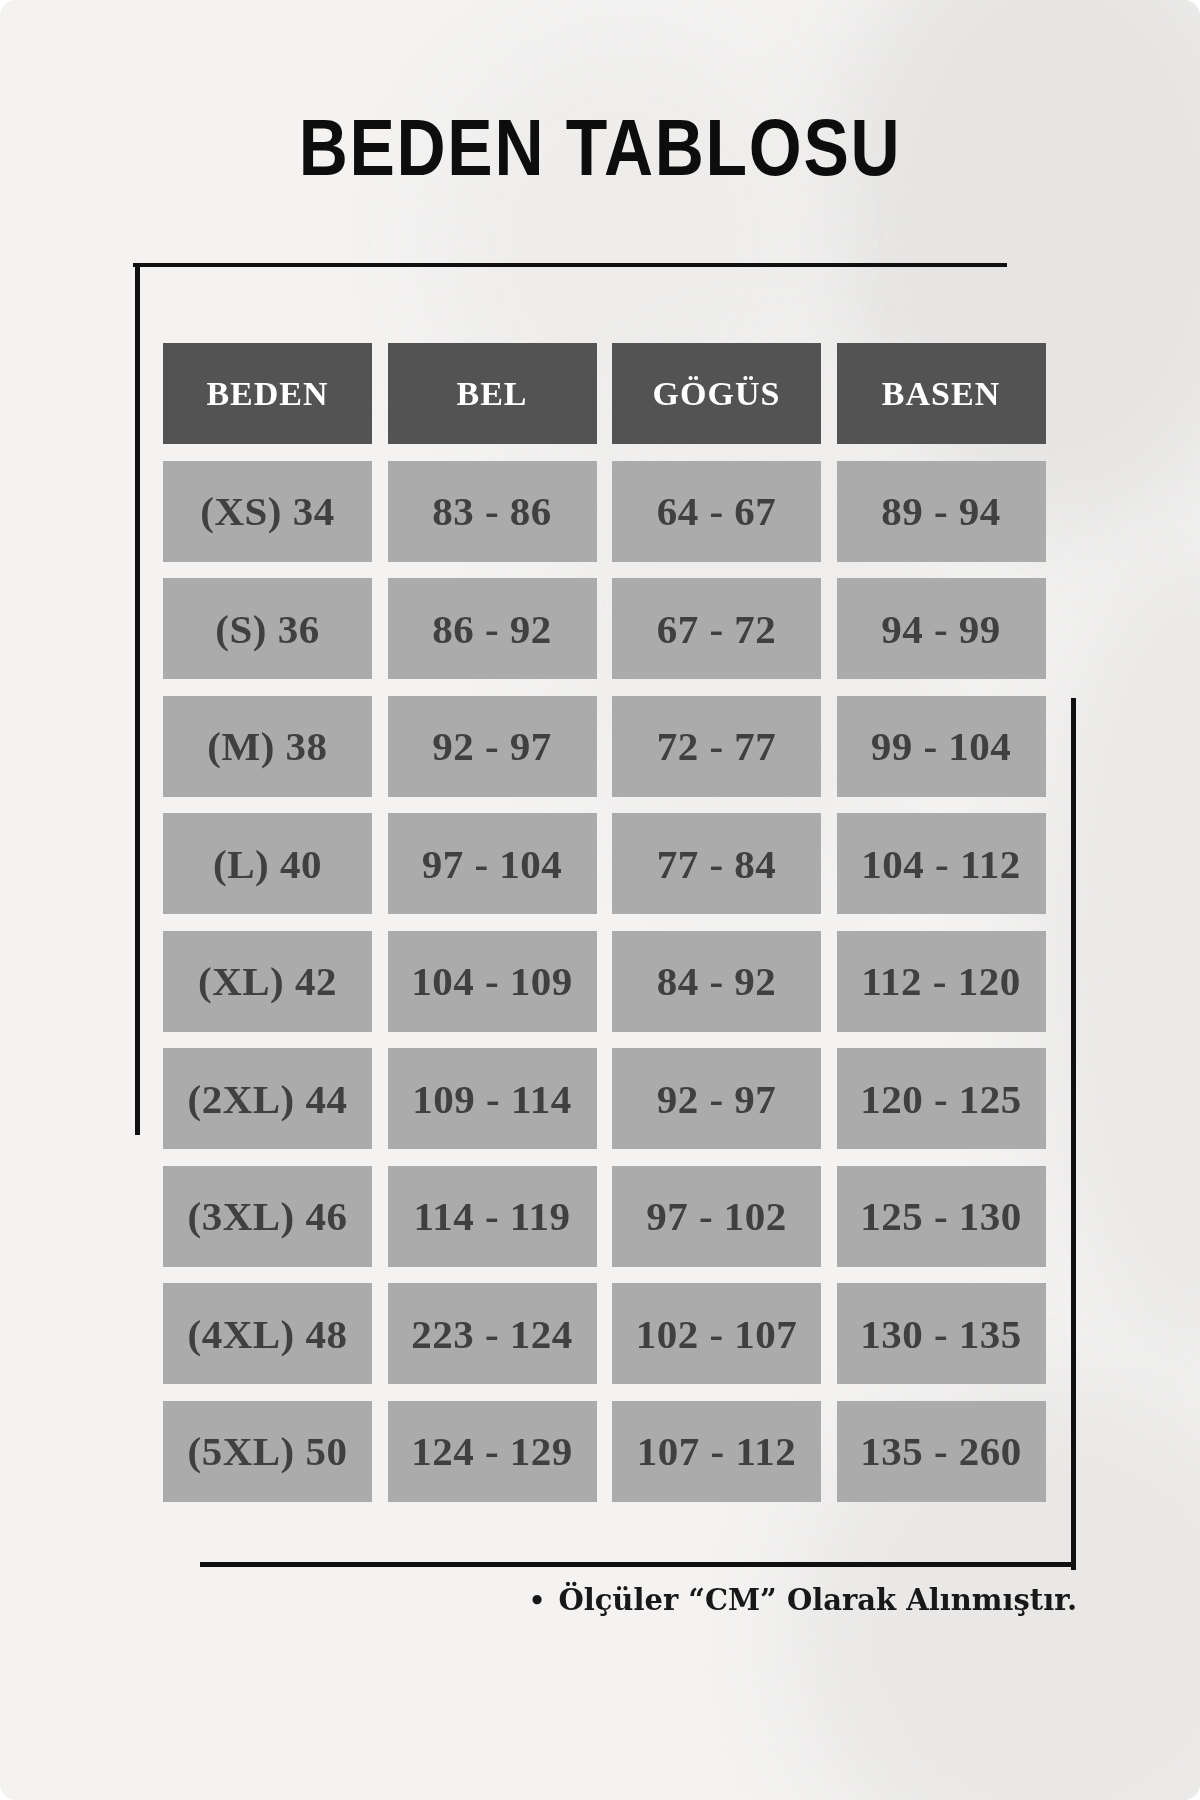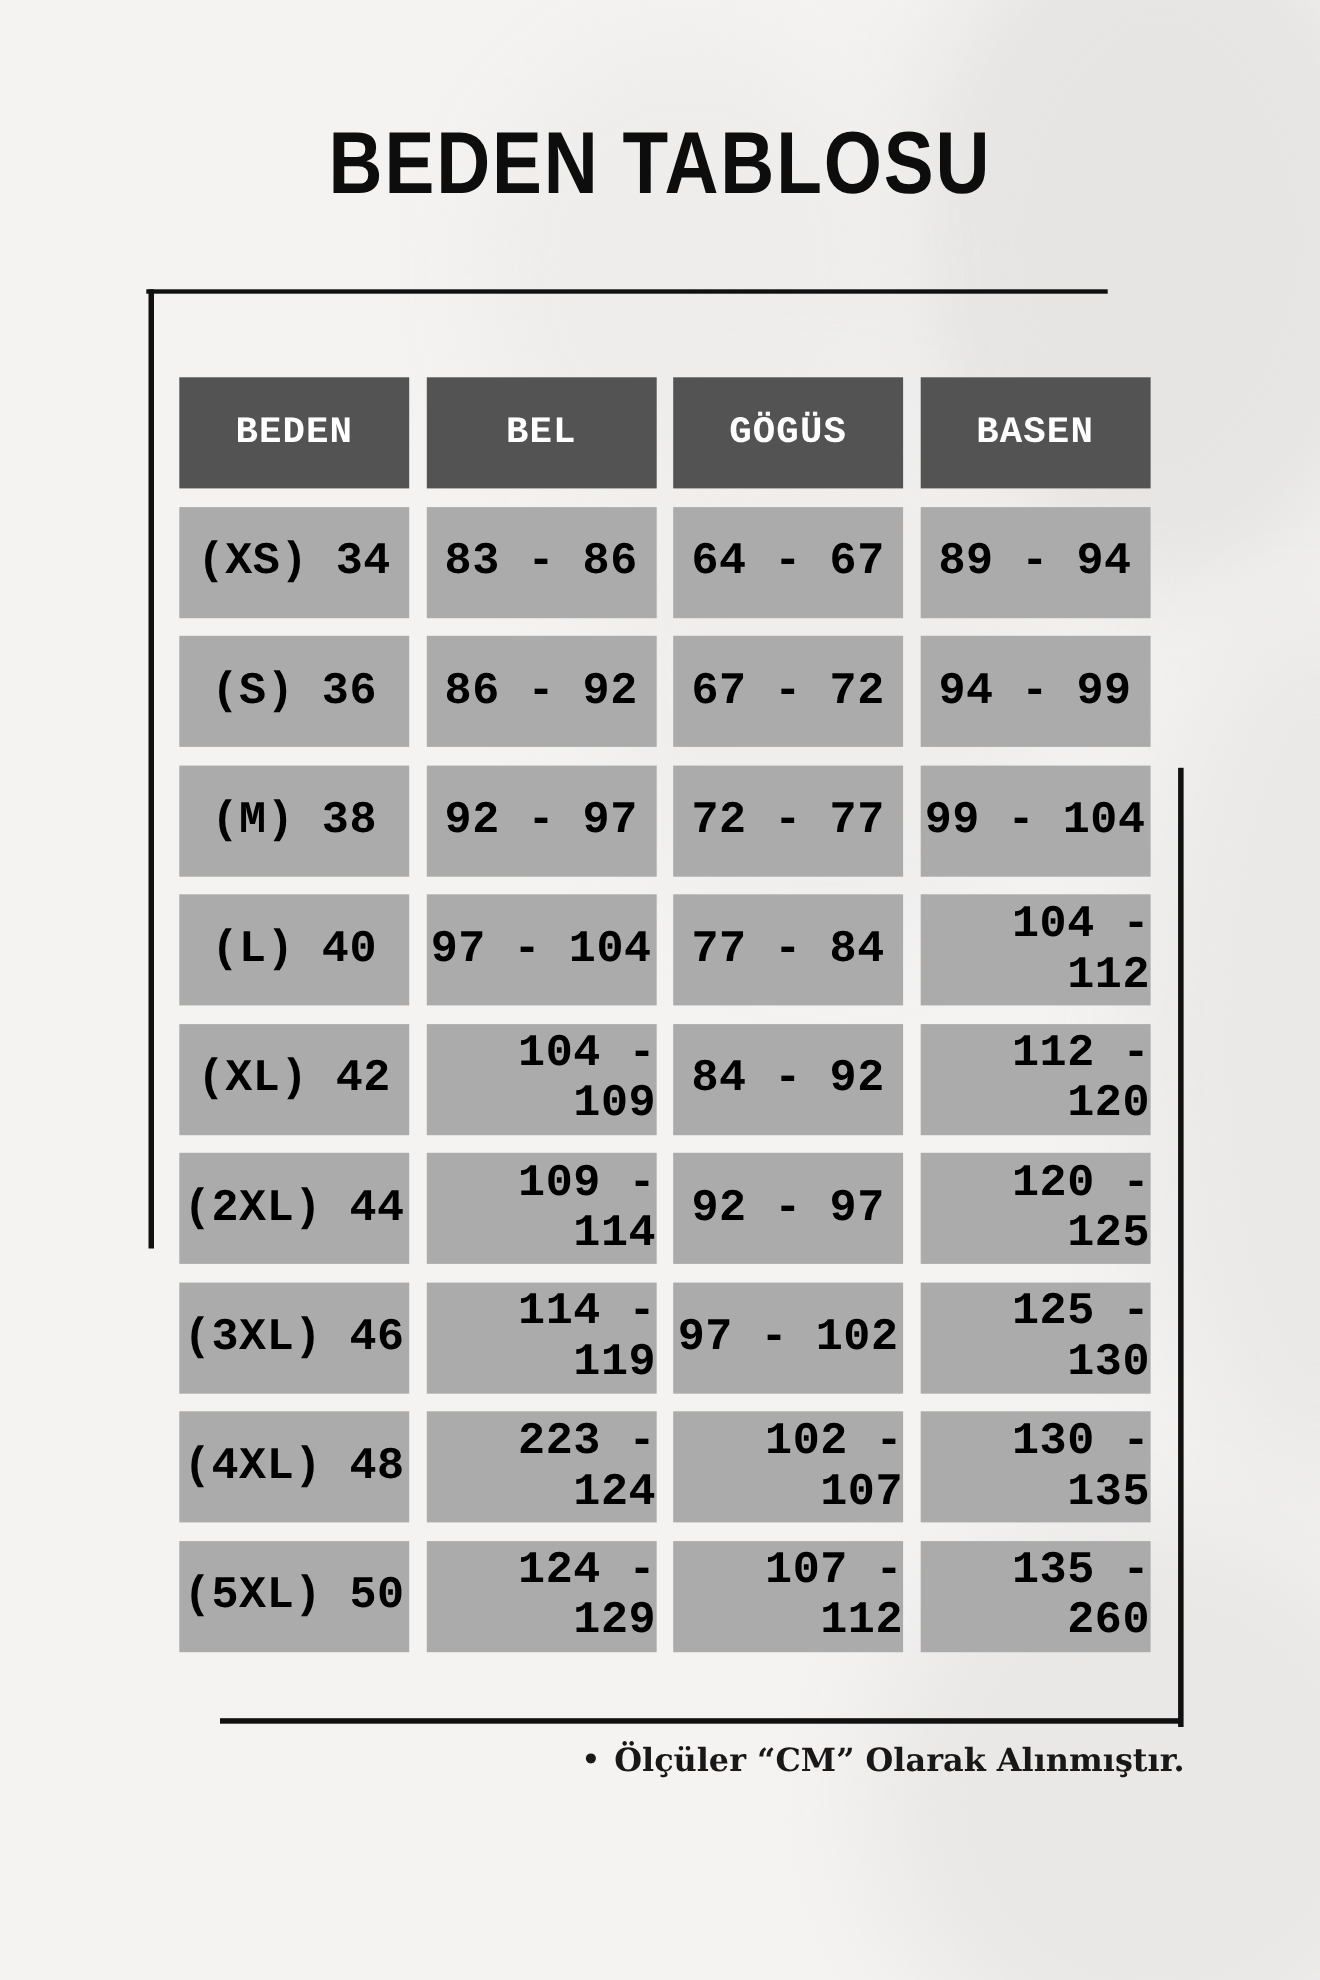--- a/index.html
+++ b/index.html
@@ -2,20 +2,21 @@
 <html><head>
 <meta charset="utf-8">
 <style>
   html,body{margin:0;padding:0;}
   .page{
     position:relative;
     width:1200px;height:1800px;
     background:#f4f3f2;
     overflow:hidden;
     font-family:"Liberation Serif",serif;
+    border-radius:16px;
   }
   
   .wm{position:absolute;border-radius:50%;filter:blur(45px);z-index:0;}
   .wm1{left:820px;top:-100px;width:470px;height:640px;background:#e6e5e4;}
   .wm2{left:430px;top:30px;width:390px;height:430px;background:#eeedec;}
   .wm3{left:1030px;top:540px;width:330px;height:820px;background:#eae9e8;}
   .wm4{left:790px;top:1370px;width:520px;height:520px;background:#e9e8e7;}
   .wm5{left:540px;top:350px;width:430px;height:520px;background:#efeeed;}
 
   .title{
@@ -42,33 +43,32 @@
     position:absolute;z-index:2;
     left:163px;top:343px;
     display:grid;
     grid-template-columns:repeat(4,209px);
     grid-auto-rows:101px;
     column-gap:15.5px;
     row-gap:16.5px;
   }
   .cell,.th{
     display:flex;align-items:center;justify-content:center;
-    text-align:right;
-    font-family:Liberation Mono, monospace;
+    text-align:center;
   }
   .th{
     background:#535353;
     color:#ffffff;
     font-weight:700;
     font-size:34px;
     letter-spacing:1px;
   }
   .cell{
     background:#ababab;
-    color:#000000;
+    color:#404040;
     font-weight:700;
     font-size:41px;
     letter-spacing:0.5px;
   }
 
   .footnote{
     position:absolute;z-index:2;
     top:1583px;right:123px;
     display:flex;align-items:center;
     font-family:"DejaVu Serif",serif;

